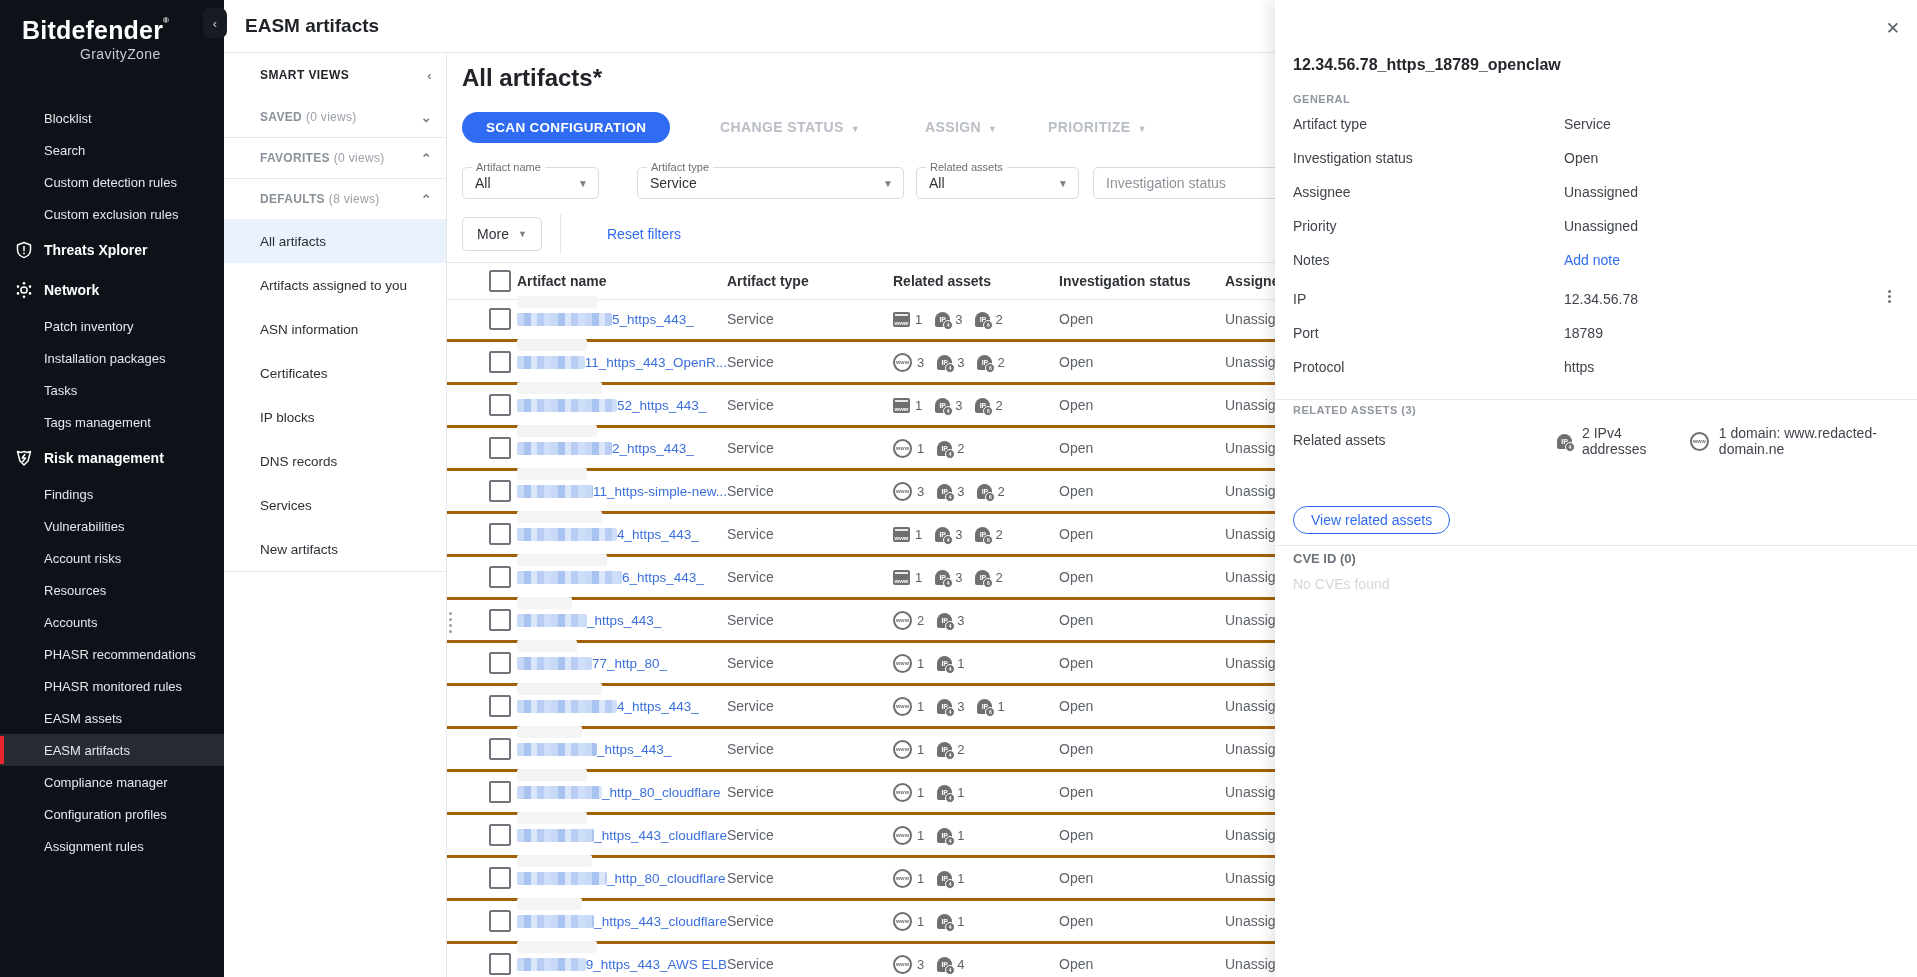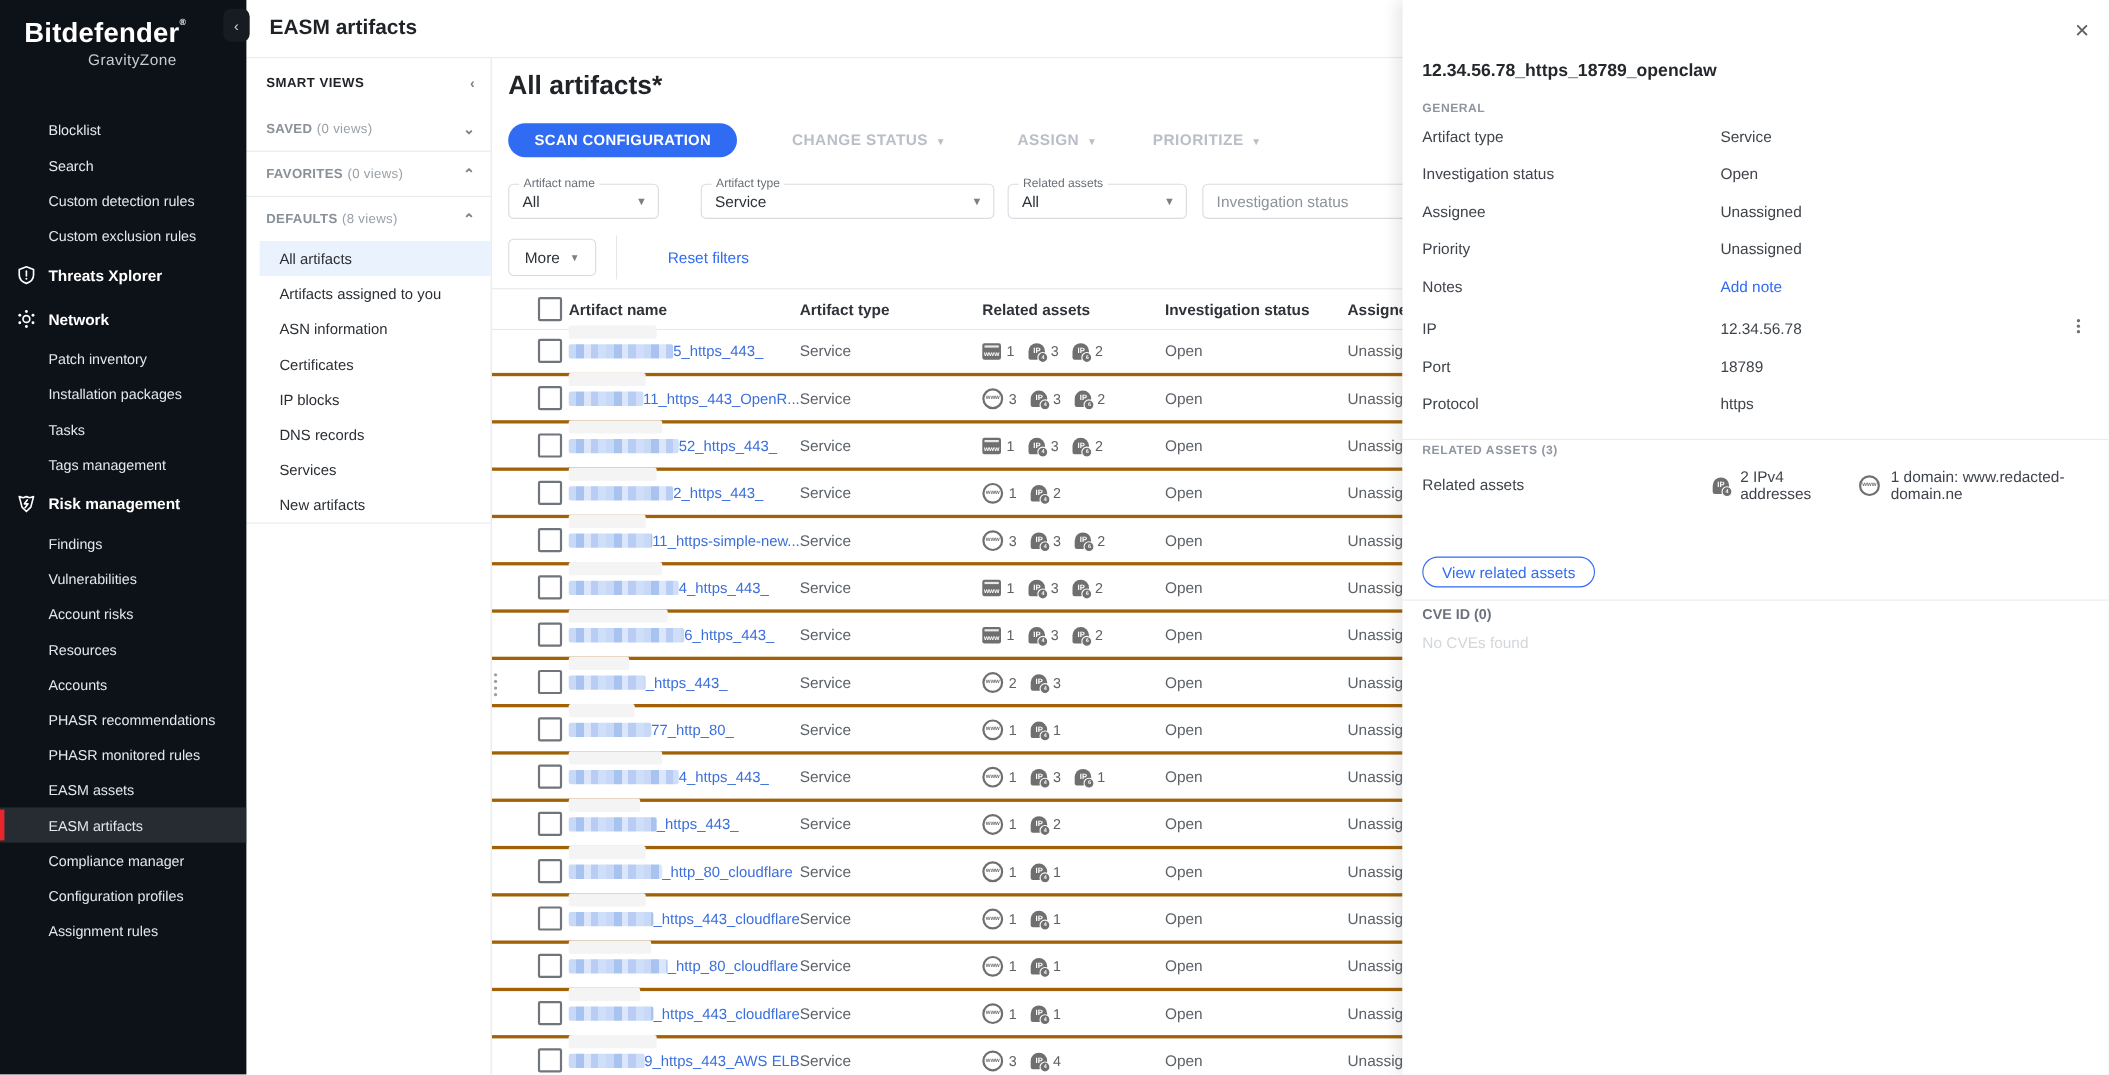--- a/index.html
+++ b/index.html
@@ -22,28 +22,28 @@
 
   
   .notch{position:absolute;left:203px;top:8px;width:24px;height:30px;background:#171c23;border-radius:7px;z-index:15;color:#cfd4da;display:flex;align-items:center;justify-content:center;font-size:13px;cursor:pointer;}
 
   
   .topbar{position:absolute;left:224px;right:0;top:0;height:52px;background:#fff;border-bottom:1px solid #e4e6e9;z-index:1;}
   .page-title{position:absolute;left:21px;top:15px;font-size:19px;font-weight:bold;color:#1f2327;}
 
   
   .smartviews{position:absolute;left:224px;top:53px;width:222px;height:924px;background:#fff;border-right:1px solid #e4e6e9;z-index:2;}
-  .sv-row{position:relative;padding-left:18px;display:flex;align-items:center;color:#1f2327;}
+  .sv-row{position:relative;padding-left:36px;display:flex;align-items:center;color:#1f2327;}
   .sv-title{height:44px;font-size:12px;font-weight:bold;letter-spacing:.4px;}
   .sv-chev{position:absolute;right:14px;color:#7c828a;font-size:13px;cursor:pointer;}
   .sv-group{height:40px;font-size:12px;font-weight:bold;color:#8a9099;letter-spacing:.3px;}
   .sv-group .cnt{font-weight:normal;margin-left:4px;color:#9aa0a8;}
   .sv-divider{border-top:1px solid #e7e9ec;}
   .sv-empty{height:36px;font-size:14px;color:#2b2f34;}
-  .sv-item{height:32px;font-size:13.5px;color:#2b2f34;cursor:pointer;margin-left:12px;}
+  .sv-item{height:44px;font-size:13.5px;color:#2b2f34;cursor:pointer;}
   .sv-item.active{background:#eaf2fd;}
 
   
   .drag-dots{position:absolute;display:flex;flex-direction:column;gap:3px;z-index:30;}
   .drag-dots i{width:3px;height:3px;border-radius:50%;background:#9aa0a6;}
 
   
   .main{position:absolute;left:447px;top:53px;width:828px;height:924px;background:#fff;z-index:1;}
   .view-title{position:absolute;left:15px;top:11px;font-size:24px;font-weight:bold;color:#202428;}
   .btn-primary{position:absolute;left:15px;top:59px;height:31px;padding:0 24px;background:#2f6bf3;border:none;border-radius:16px;color:#fff;font-size:13.5px;font-weight:bold;letter-spacing:.3px;font-family:inherit;cursor:pointer;}

